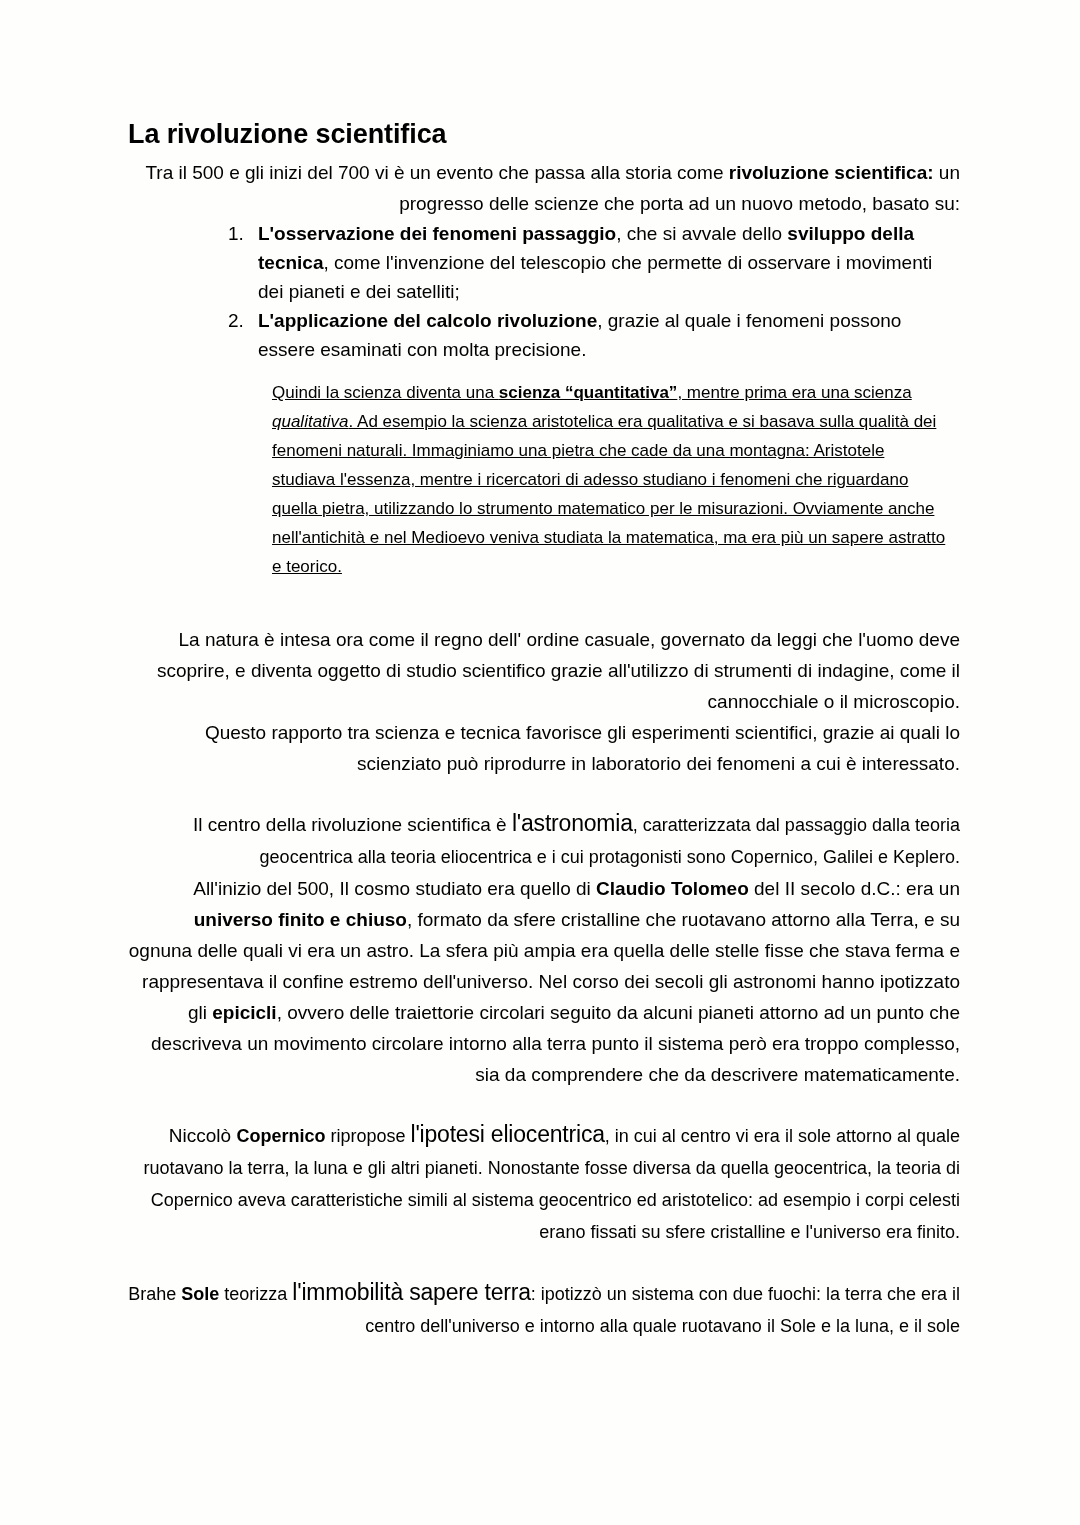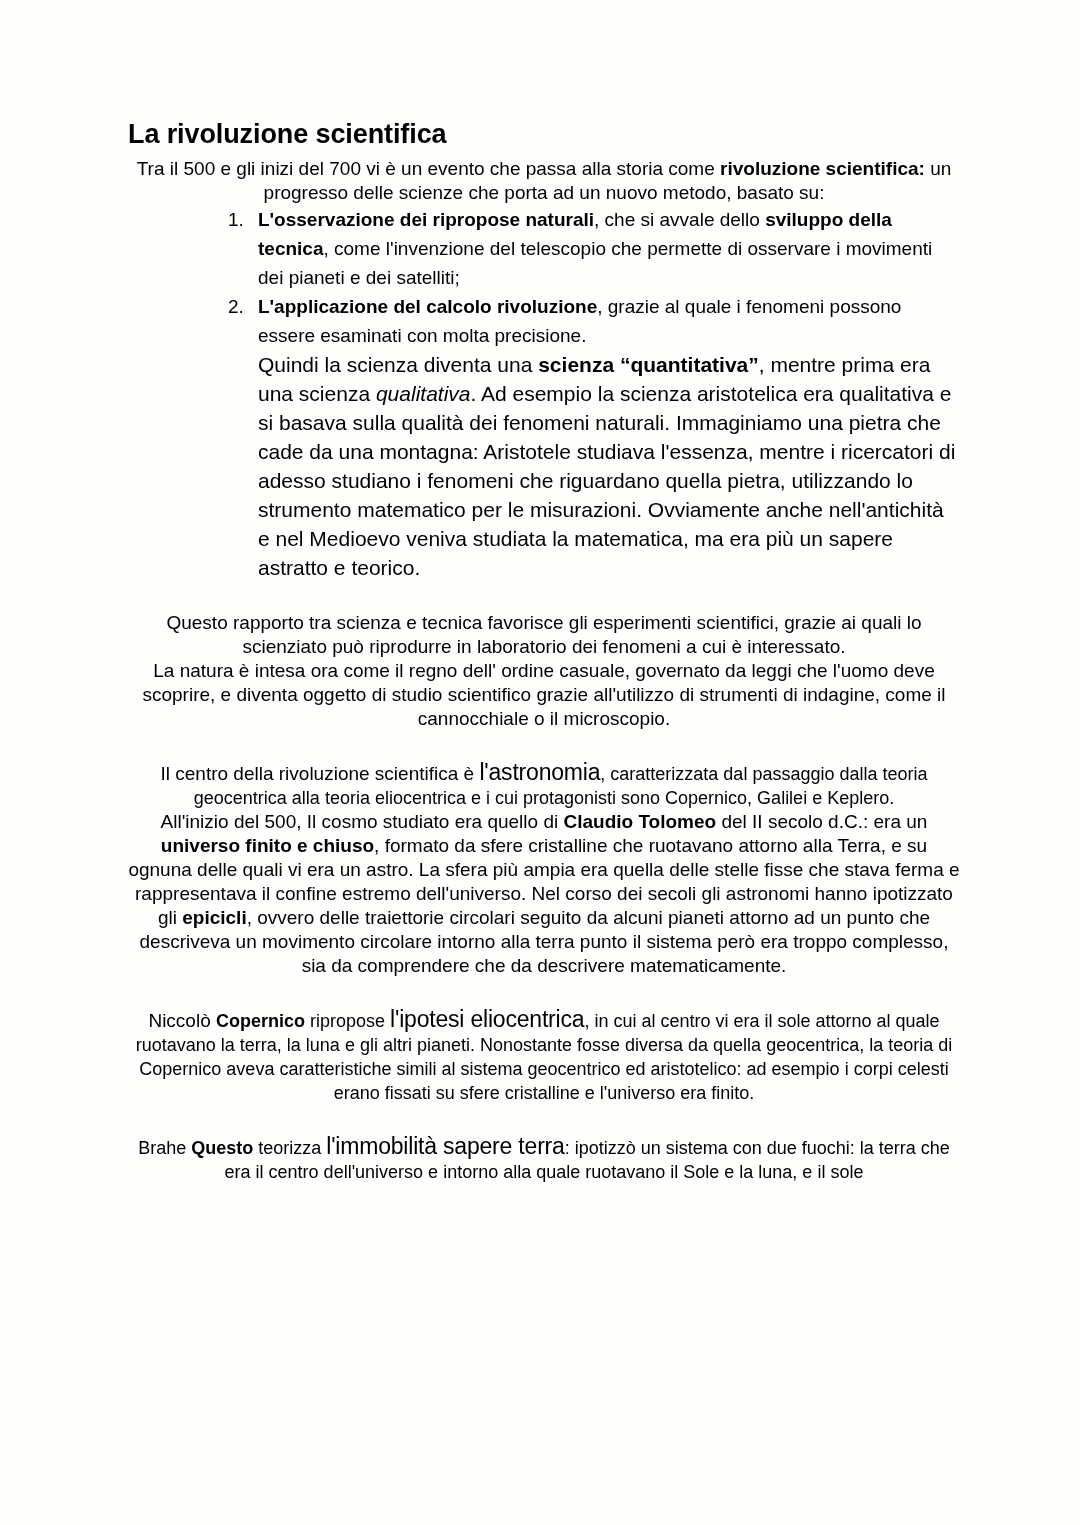--- a/index.html
+++ b/index.html
@@ -31,23 +31,23 @@
     font-weight: bold;
     line-height: 1.22;
     margin: 0 0 6px 0;
     letter-spacing: -0.1px;
   }
   h1.heading.second {
     margin-top: 34px;
   }
   p.para {
     font-size: 19px;
-    line-height: 24px;
+    line-height: 31px;
     margin: 0;
-    text-align: center;
+    text-align: right;
   }
   .b { font-weight: bold; }
   .i { font-style: italic; }
   .sm { font-size: 18px; }
   .lg { font-size: 23px; font-weight: normal; letter-spacing: -0.2px; }
   .midb { font-size: 18px; font-weight: bold; }
 
   ol.numlist {
     margin: 0;
     padding: 0;
@@ -64,57 +64,58 @@
   }
   ol.numlist > li::before {
     content: counter(li) ".";
     position: absolute;
     left: 100px;
     top: 0;
     font-size: 19px;
     line-height: 29px;
   }
   .subpara {
-    font-size: 21px;
+    font-size: 17px;
     line-height: 29px;
-    margin: 0;
+    margin: 14px;
+    text-decoration: underline;
   }
   .spacer-sm { height: 29px; }
 </style>
 </head>
 <body>
 
 <div class="page">
   <div class="doc">
 
     <h1 class="heading">La rivoluzione scientifica</h1>
 
     <p class="para"><span>Tra il 500 e gli inizi del 700 vi è un evento che passa alla storia come </span><span class="b">rivoluzione scientifica:</span><span> un progresso delle scienze che porta ad un nuovo metodo, basato su:</span></p>
 
     <ol class="numlist">
-      <li><span class="b">L'osservazione dei ripropose naturali</span><span>, che si avvale dello </span><span class="b">sviluppo della tecnica</span><span>, come l'invenzione del telescopio che permette di osservare i movimenti dei pianeti e dei satelliti;</span></li>
+      <li><span class="b">L'osservazione dei fenomeni passaggio</span><span>, che si avvale dello </span><span class="b">sviluppo della tecnica</span><span>, come l'invenzione del telescopio che permette di osservare i movimenti dei pianeti e dei satelliti;</span></li>
       <li><span class="b">L'applicazione del calcolo rivoluzione</span><span>, grazie al quale i fenomeni possono essere esaminati con molta precisione.</span>
         <div class="subpara"><span>Quindi la scienza diventa una </span><span class="b">scienza “quantitativa”</span><span>, mentre prima era una scienza </span><span class="i">qualitativa</span><span>. Ad esempio la scienza aristotelica era qualitativa e si basava sulla qualità dei fenomeni naturali. Immaginiamo una pietra che cade da una montagna: Aristotele studiava l'essenza, mentre i ricercatori di adesso studiano i fenomeni che riguardano quella pietra, utilizzando lo strumento matematico per le misurazioni. Ovviamente anche nell'antichità e nel Medioevo veniva studiata la matematica, ma era più un sapere astratto e teorico.</span></div>
       </li>
     </ol>
 
     <div class="spacer-sm"></div>
 
+    <p class="para">La natura è intesa ora come il regno dell' ordine casuale, governato da leggi che l'uomo deve scoprire, e diventa oggetto di studio scientifico grazie all'utilizzo di strumenti di indagine, come il cannocchiale o il microscopio.</p>
     <p class="para">Questo rapporto tra scienza e tecnica favorisce gli esperimenti scientifici, grazie ai quali lo scienziato può riprodurre in laboratorio dei fenomeni a cui è interessato.</p>
-    <p class="para">La natura è intesa ora come il regno dell' ordine casuale, governato da leggi che l'uomo deve scoprire, e diventa oggetto di studio scientifico grazie all'utilizzo di strumenti di indagine, come il cannocchiale o il microscopio.</p>
 
     <div class="spacer-sm"></div>
 
     <p class="para"><span>Il centro della rivoluzione scientifica è </span><span class="lg">l'astronomia</span><span class="sm">, caratterizzata dal passaggio dalla teoria geocentrica alla teoria eliocentrica e i cui protagonisti sono Copernico, Galilei e Keplero.</span></p>
 
 
     <p class="para"><span>All'inizio del 500, Il cosmo studiato era quello di </span><span class="b">Claudio Tolomeo</span><span> del II secolo d.C.: era un </span><span class="b">universo finito e chiuso</span><span>, formato da sfere cristalline che ruotavano attorno alla Terra, e su ognuna delle quali vi era un astro. La sfera più ampia era quella delle stelle fisse che stava ferma e rappresentava il confine estremo dell'universo. Nel corso dei secoli gli astronomi hanno ipotizzato gli </span><span class="b">epicicli</span><span>, ovvero delle traiettorie circolari seguito da alcuni pianeti attorno ad un punto che descriveva un movimento circolare intorno alla terra punto il sistema però era troppo complesso, sia da comprendere che da descrivere matematicamente.</span></p>
 
     <div class="spacer-sm"></div>
 
     <p class="para"><span>Niccolò </span><span class="midb">Copernico</span><span class="sm"> ripropose </span><span class="lg">l'ipotesi eliocentrica</span><span class="sm">, in cui al centro vi era il sole attorno al quale ruotavano la terra, la luna e gli altri pianeti. Nonostante fosse diversa da quella geocentrica, la teoria di Copernico aveva caratteristiche simili al sistema geocentrico ed aristotelico: ad esempio i corpi celesti erano fissati su sfere cristalline e l'universo era finito.</span></p>
 
     <div class="spacer-sm"></div>
 
-    <p class="para"><span class="sm">Brahe </span><span class="midb">Questo</span><span class="sm"> teorizza </span><span class="lg">l'immobilità sapere terra</span><span class="sm">: ipotizzò un sistema con due fuochi: la terra che era il centro dell'universo e intorno alla quale ruotavano il Sole e la luna, e il sole</span></p>
+    <p class="para"><span class="sm">Brahe </span><span class="midb">Sole</span><span class="sm"> teorizza </span><span class="lg">l'immobilità sapere terra</span><span class="sm">: ipotizzò un sistema con due fuochi: la terra che era il centro dell'universo e intorno alla quale ruotavano il Sole e la luna, e il sole</span></p>
 
   </div>
 </div>
 
 </body></html>

